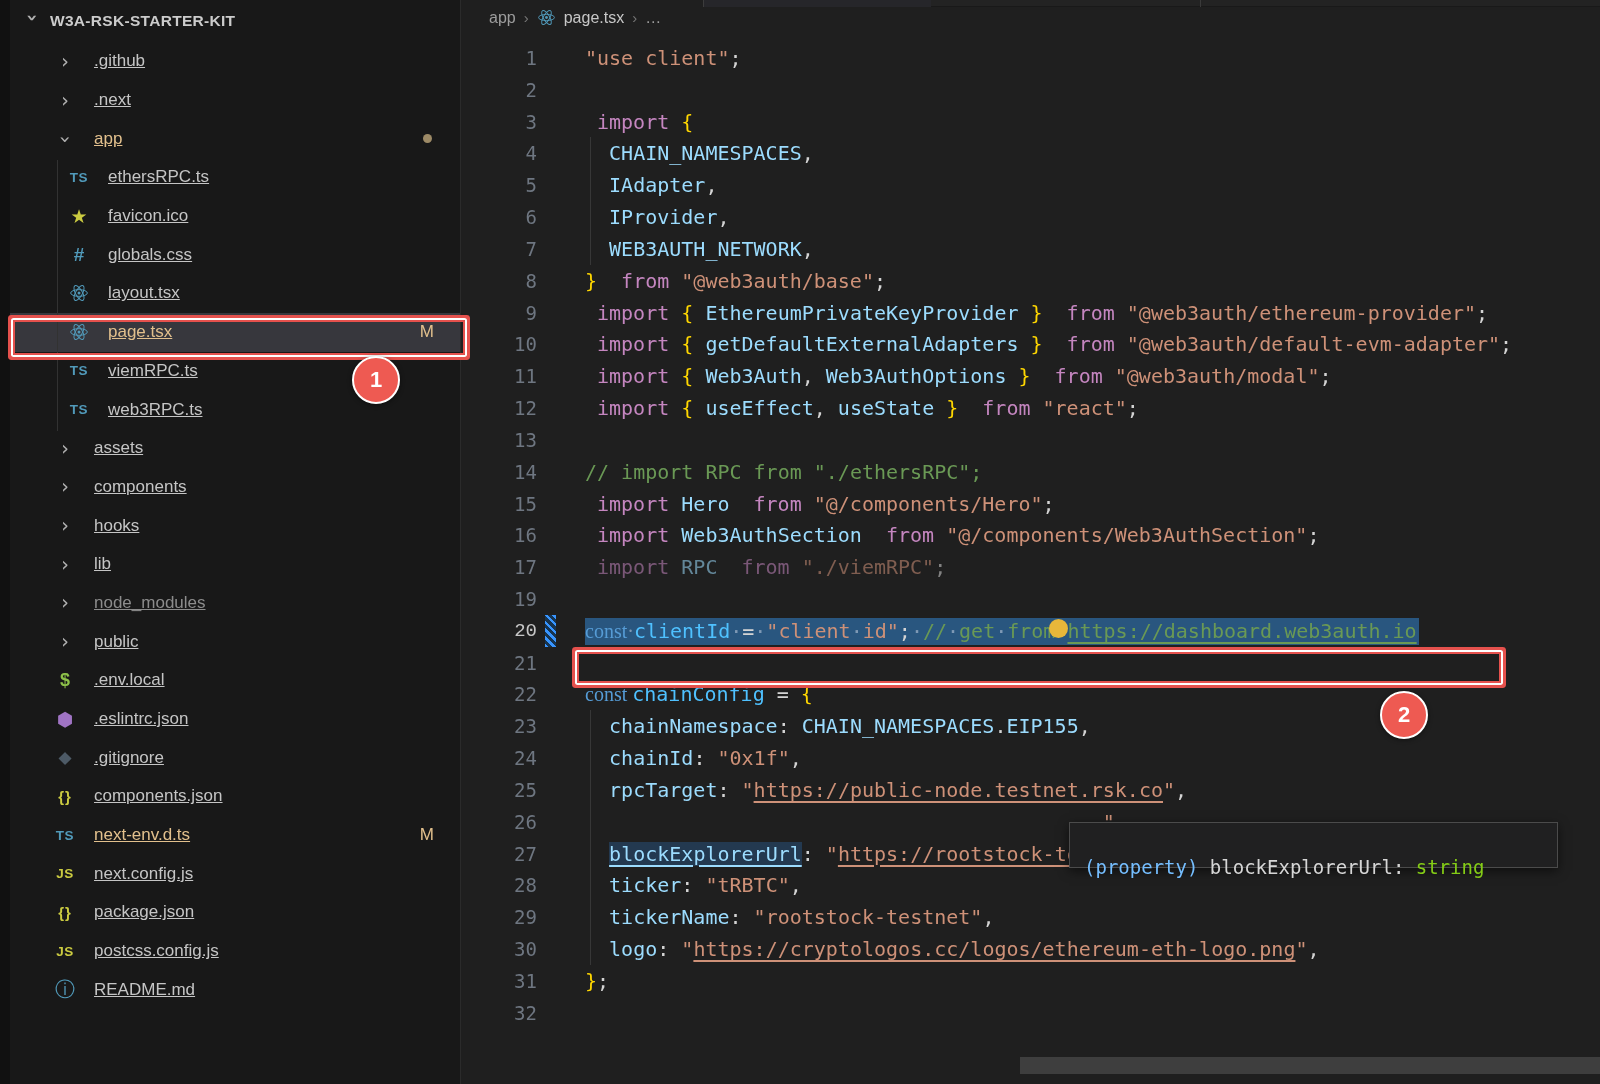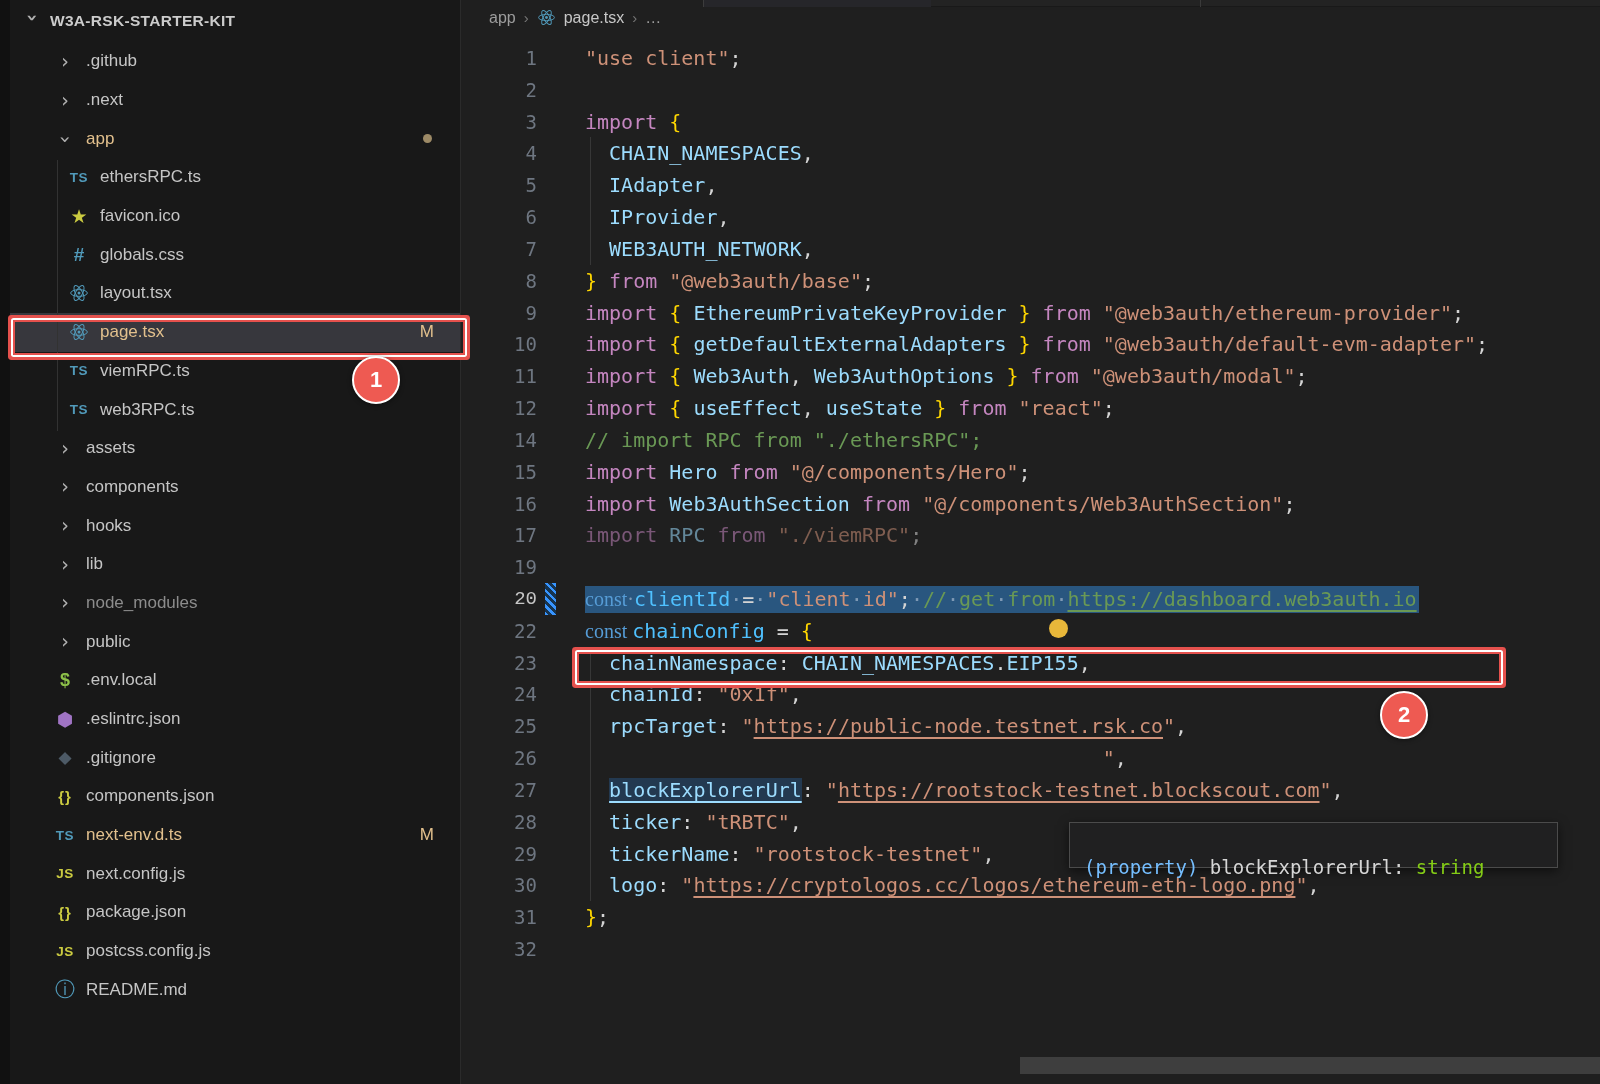--- a/index.html
+++ b/index.html
@@ -12,21 +12,21 @@
                font-size:15.5px;letter-spacing:.3px;color:#cccccc;cursor:pointer;}
   #root-header .chev{margin-right:9px;}
   .chev{display:inline-block;width:17px;color:#b0b0b0;font-size:19px;line-height:1;
         transform:rotate(0deg);font-family:"DejaVu Sans",sans-serif;}
   .chev.open{transform:rotate(90deg) translateX(1px);}
   .row{display:flex;align-items:center;height:38.7px;font-size:17px;color:#c5c5c5;cursor:pointer;position:relative;}
   .row.selected{background:#37373d;}
   .row.modified .lab{color:#E2C08D;}
   .row.dim .lab{color:#8c8c8c;}
   .slot{flex:0 0 30px;display:flex;align-items:center;justify-content:center;}
-  .lab{margin-left:6px;white-space:nowrap;}
+  .lab{margin-left:14px;white-space:nowrap;text-decoration:underline;}
   .i-ts{color:#519aba;font-weight:bold;font-size:13.5px;letter-spacing:.5px;}
   .i-js{color:#cbcb41;font-weight:bold;font-size:13.5px;letter-spacing:.5px;}
   .i-star{color:#cbcb41;font-size:19px;}
   .i-hash{color:#519aba;font-weight:bold;font-size:19px;}
   .i-dollar{color:#8dc149;font-weight:bold;font-size:18px;}
   .i-eslint{color:#a074c4;font-size:19px;}
   .i-git{color:#4d5a66;font-size:17px;}
   .i-braces{color:#cbcb41;font-weight:bold;font-size:15px;letter-spacing:1px;}
   .i-info{color:#519aba;font-size:20px;}
   .badge{position:absolute;right:26px;color:#E2C08D;font-size:17px;}
@@ -44,21 +44,21 @@
   #code-lines{position:absolute;left:0;top:42px;width:1139px;
               font-family:"DejaVu Sans Mono",monospace;font-size:20px;}
   .cl{position:relative;display:flex;align-items:center;height:31.84px;}
   .cl.guide::before{content:'';position:absolute;left:129px;top:0;bottom:0;border-left:1px solid #373737;}
   .cl.dim-line .ct{opacity:.55;}
   .ln{flex:0 0 124px;box-sizing:border-box;padding-right:48px;text-align:right;
       font-size:19px;color:#6e7681;user-select:none;}
   .ln.active{color:#c6c6c6;font-family:Liberation Mono, monospace;}
   .ct{white-space:pre;color:#d4d4d4;}
   .selection{background:#29567f;padding:1px 2px 2px 0;}
-  .tk-keyword{color:#C586C0;} .tk-keyword2{color:#569CD6;font-family:Liberation Serif, serif;}
+  .tk-keyword{color:#C586C0;margin-left:12px;} .tk-keyword2{color:#569CD6;font-family:Liberation Serif, serif;}
   .tk-variable{color:#9CDCFE;} .tk-constant{color:#4FC1FF;}
   .tk-string{color:#CE9178;} .tk-comment{color:#6A9955;}
   .tk-bracket{color:#ffd700;} .tk-punct{color:#d4d4d4;}
   .tk-string-link{color:#CE9178;text-decoration:underline;text-underline-offset:4px;}
   .tk-comment-link{color:#6A9955;text-decoration:underline;text-underline-offset:4px;}
   .tk-property-link{color:#9CDCFE;text-decoration:underline;text-underline-offset:4px;
                     background:rgba(38,79,120,.55);}
   .ws{color:#7e99b5;}
   .gut-mod{position:absolute;left:84px;top:0;bottom:0;width:11px;
            background:repeating-linear-gradient(45deg,#3794ff 0 2.5px,#17344f 2.5px 5.5px);}
@@ -288,20 +288,24 @@
         </div>
         <div class="cl">
           <span class="ln">11</span>
           <span class="ct"><span class="tk-keyword">import </span><span class="tk-bracket">{ </span><span class="tk-variable">Web3Auth</span><span class="tk-punct">, </span><span class="tk-variable">Web3AuthOptions</span><span class="tk-bracket"> }</span><span class="tk-keyword"> from </span><span class="tk-string">"@web3auth/modal"</span><span class="tk-punct">;</span></span>
         </div>
         <div class="cl">
           <span class="ln">12</span>
           <span class="ct"><span class="tk-keyword">import </span><span class="tk-bracket">{ </span><span class="tk-variable">useEffect</span><span class="tk-punct">, </span><span class="tk-variable">useState</span><span class="tk-bracket"> }</span><span class="tk-keyword"> from </span><span class="tk-string">"react"</span><span class="tk-punct">;</span></span>
         </div>
         <div class="cl">
+          <span class="ln">13</span>
+          <span class="ct"></span>
+        </div>
+        <div class="cl">
           <span class="ln">14</span>
           <span class="ct"><span class="tk-comment">// import RPC from "./ethersRPC";</span></span>
         </div>
         <div class="cl">
           <span class="ln">15</span>
           <span class="ct"><span class="tk-keyword">import </span><span class="tk-variable">Hero</span><span class="tk-keyword"> from </span><span class="tk-string">"@/components/Hero"</span><span class="tk-punct">;</span></span>
         </div>
         <div class="cl">
           <span class="ln">16</span>
           <span class="ct"><span class="tk-keyword">import </span><span class="tk-variable">Web3AuthSection</span><span class="tk-keyword"> from </span><span class="tk-string">"@/components/Web3AuthSection"</span><span class="tk-punct">;</span></span>
@@ -311,20 +315,24 @@
           <span class="ct"><span class="tk-keyword">import </span><span class="tk-variable">RPC</span><span class="tk-keyword"> from </span><span class="tk-string">"./viemRPC"</span><span class="tk-punct">;</span></span>
         </div>
         <div class="cl">
           <span class="ln">19</span>
           <span class="ct"></span>
         </div>
         <div class="cl">
           <span class="gut-mod"></span>
           <span class="ln active">20</span>
           <span class="ct"><span class="selection"><span class="tk-keyword2">const<span class="ws">·</span></span><span class="tk-constant">clientId</span><span class="tk-punct"><span class="ws">·</span>=<span class="ws">·</span></span><span class="tk-string">"client<span class="ws">·</span>id"</span><span class="tk-punct">;<span class="ws">·</span></span><span class="tk-comment">//<span class="ws">·</span>get<span class="ws">·</span>from<span class="ws">·</span></span><span class="tk-comment-link">https://dashboard.web3auth.io</span></span></span>
+        </div>
+        <div class="cl">
+          <span class="ln">21</span>
+          <span class="ct"></span>
         </div>
         <div class="cl">
           <span class="ln">22</span>
           <span class="ct"><span class="tk-keyword2">const </span><span class="tk-constant">chainConfig</span><span class="tk-punct"> = </span><span class="tk-bracket">{</span></span>
         </div>
         <div class="cl guide">
           <span class="ln">23</span>
           <span class="ct"><span class="tk-variable">  chainNamespace</span><span class="tk-punct">: </span><span class="tk-variable">CHAIN_NAMESPACES</span><span class="tk-punct">.</span><span class="tk-variable">EIP155</span><span class="tk-punct">,</span></span>
         </div>
         <div class="cl guide">

